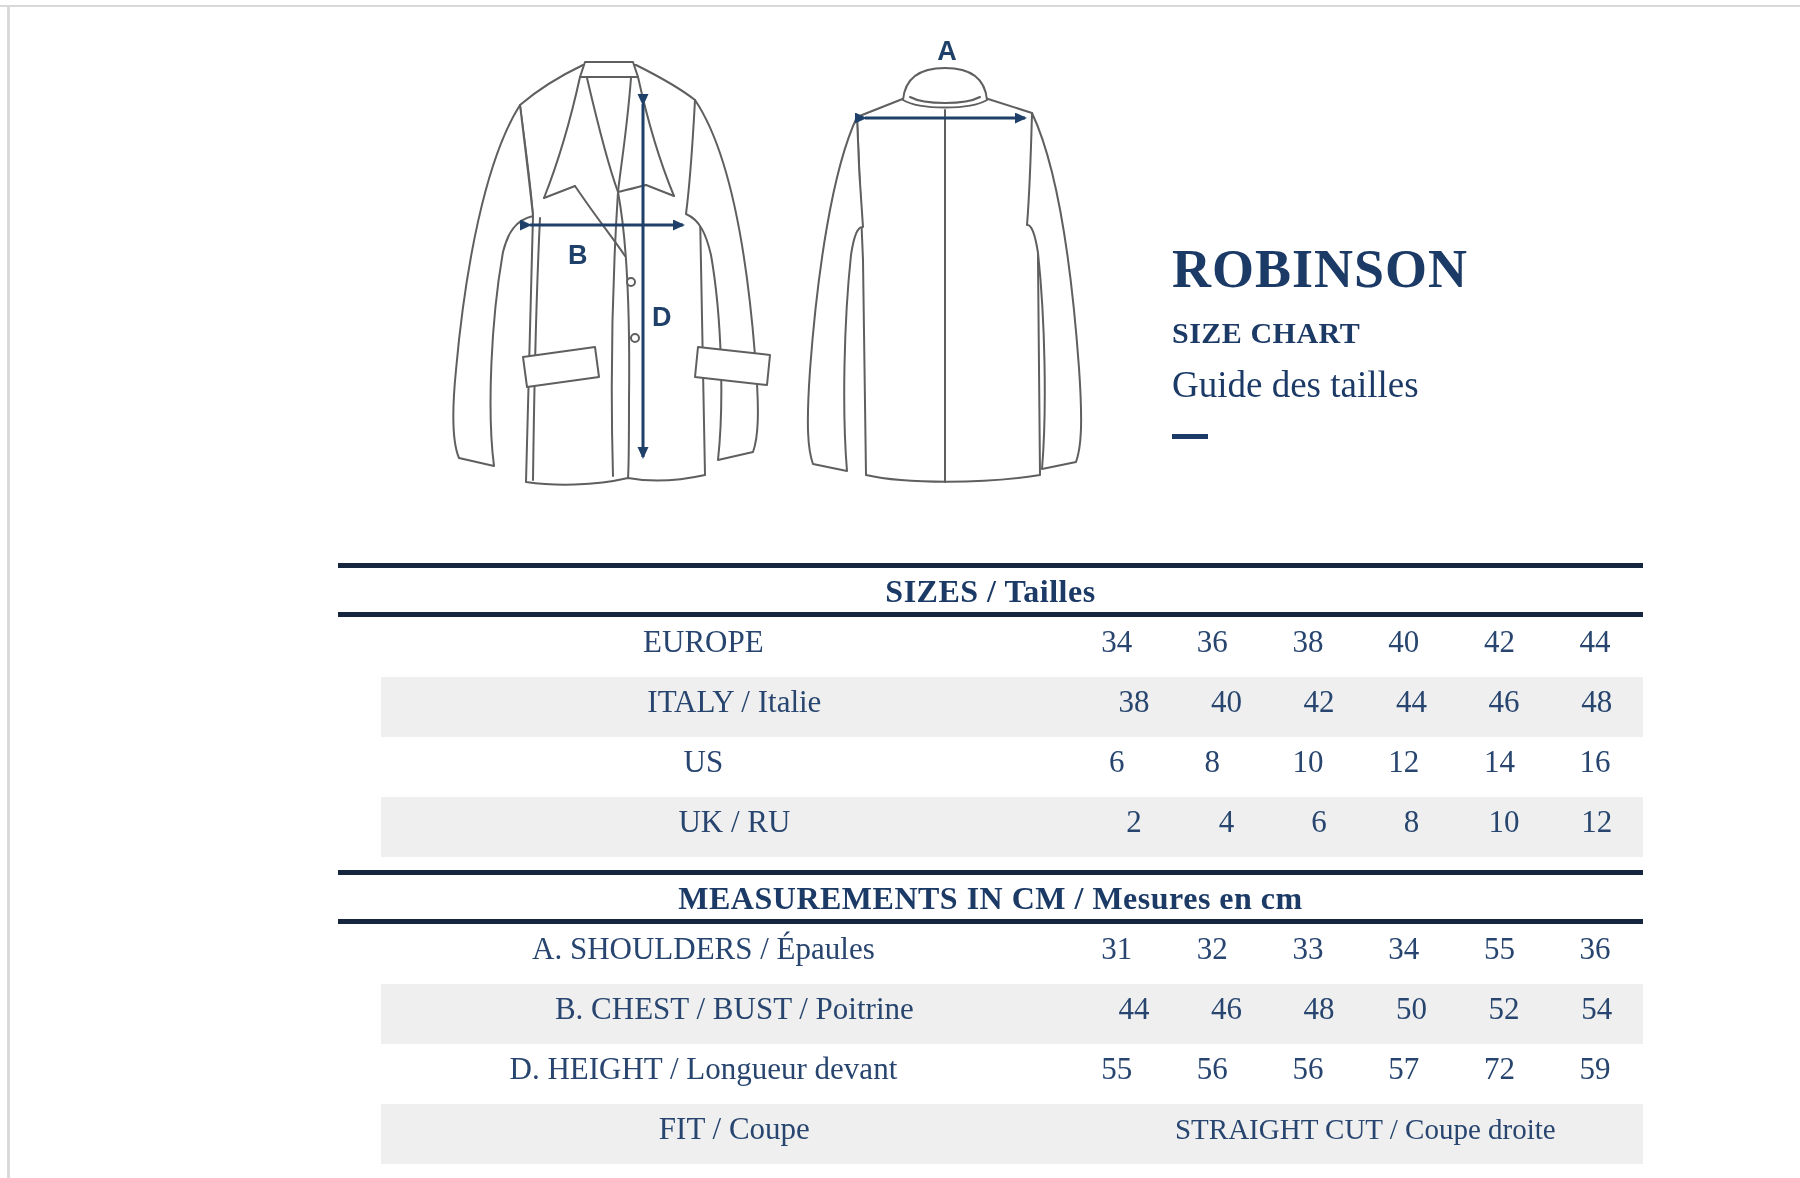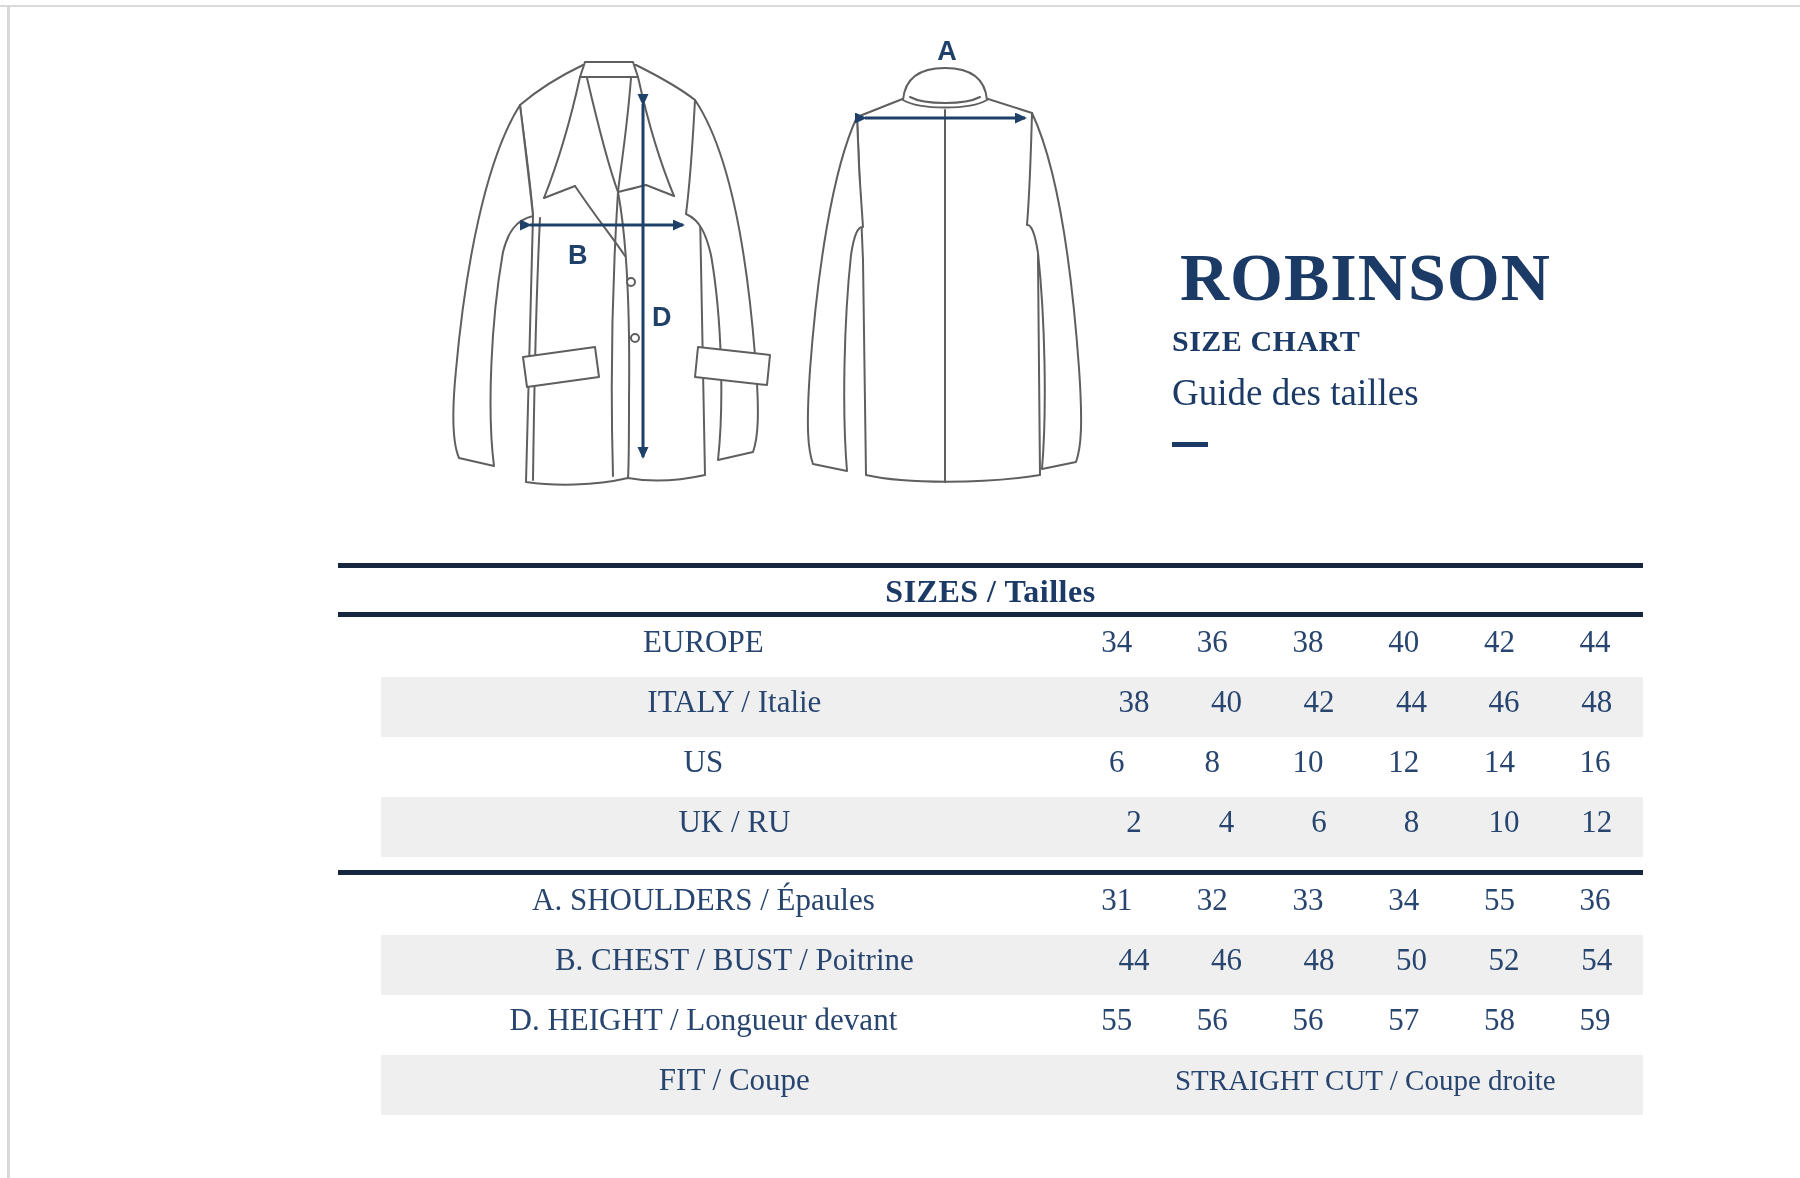--- a/index.html
+++ b/index.html
@@ -5,21 +5,21 @@
   html,body{margin:0;padding:0;background:#fff;}
   #canvas{
     position:relative;width:1800px;height:1178px;background:#ffffff;
     overflow:hidden;font-family:"Liberation Serif", serif;
   }
   .frame-top{position:absolute;left:0;top:5px;width:1800px;height:2px;background:#d9d9d9;}
   .frame-left{position:absolute;left:7px;top:5px;width:3px;height:1173px;background:#d9d9d9;}
 
   
   .title-block{position:absolute;left:1172px;top:238px;width:480px;color:#1c3a66;}
-  .brand{font-size:68px;font-weight:bold;line-height:62px;margin:8px;letter-spacing:1px;font-family:Liberation Serif, serif;}
+  .brand{font-size:54px;font-weight:bold;line-height:62px;margin:0;letter-spacing:1px;font-family:Liberation Serif, serif;}
   .subtitle{font-size:30px;font-weight:bold;line-height:34px;margin-top:16px;letter-spacing:0.5px;}
   .subtitle-fr{font-size:37px;font-weight:normal;line-height:34px;margin-top:18px;}
   .title-dash{width:36px;height:5px;background:#1c3a66;margin-top:32px;}
 
   
   #sketch{position:absolute;left:380px;top:20px;width:760px;height:500px;}
   .sketch-line{fill:#ffffff;stroke:#5f5f5f;stroke-width:2;stroke-linejoin:round;stroke-linecap:round;}
   .sketch-open{fill:none;stroke:#5f5f5f;stroke-width:2;stroke-linejoin:round;stroke-linecap:round;}
   .arrow{stroke:#1f4068;stroke-width:3;fill:none;}
   .arrow-label{font-family:"Liberation Sans", sans-serif;font-size:27px;font-weight:bold;fill:#1f4068;}
@@ -157,20 +157,21 @@
           <div class="tval">4</div>
           <div class="tval">6</div>
           <div class="tval">8</div>
           <div class="tval">10</div>
           <div class="tval">12</div>
         </div>
       </div>
   </section>
 
   <section class="stable" style="top:870px">
+    <div class="thead">MEASUREMENTS IN CM / Mesures en cm</div>
     <div class="tbody" id="measurements-body">
         <div class="trow">
           <div class="tlabel">A. SHOULDERS / Épaules</div>
           <div class="tval">31</div>
           <div class="tval">32</div>
           <div class="tval">33</div>
           <div class="tval">34</div>
           <div class="tval">55</div>
           <div class="tval">36</div>
         </div>
@@ -182,21 +183,21 @@
           <div class="tval">50</div>
           <div class="tval">52</div>
           <div class="tval">54</div>
         </div>
         <div class="trow">
           <div class="tlabel">D. HEIGHT / Longueur devant</div>
           <div class="tval">55</div>
           <div class="tval">56</div>
           <div class="tval">56</div>
           <div class="tval">57</div>
-          <div class="tval">58</div>
+          <div class="tval">72</div>
           <div class="tval">59</div>
         </div>
         <div class="trow alt">
           <div class="tlabel">FIT / Coupe</div>
           <div class="tspan">STRAIGHT CUT / Coupe droite</div>
         </div>
       </div>
   </section>
 
 </div>

